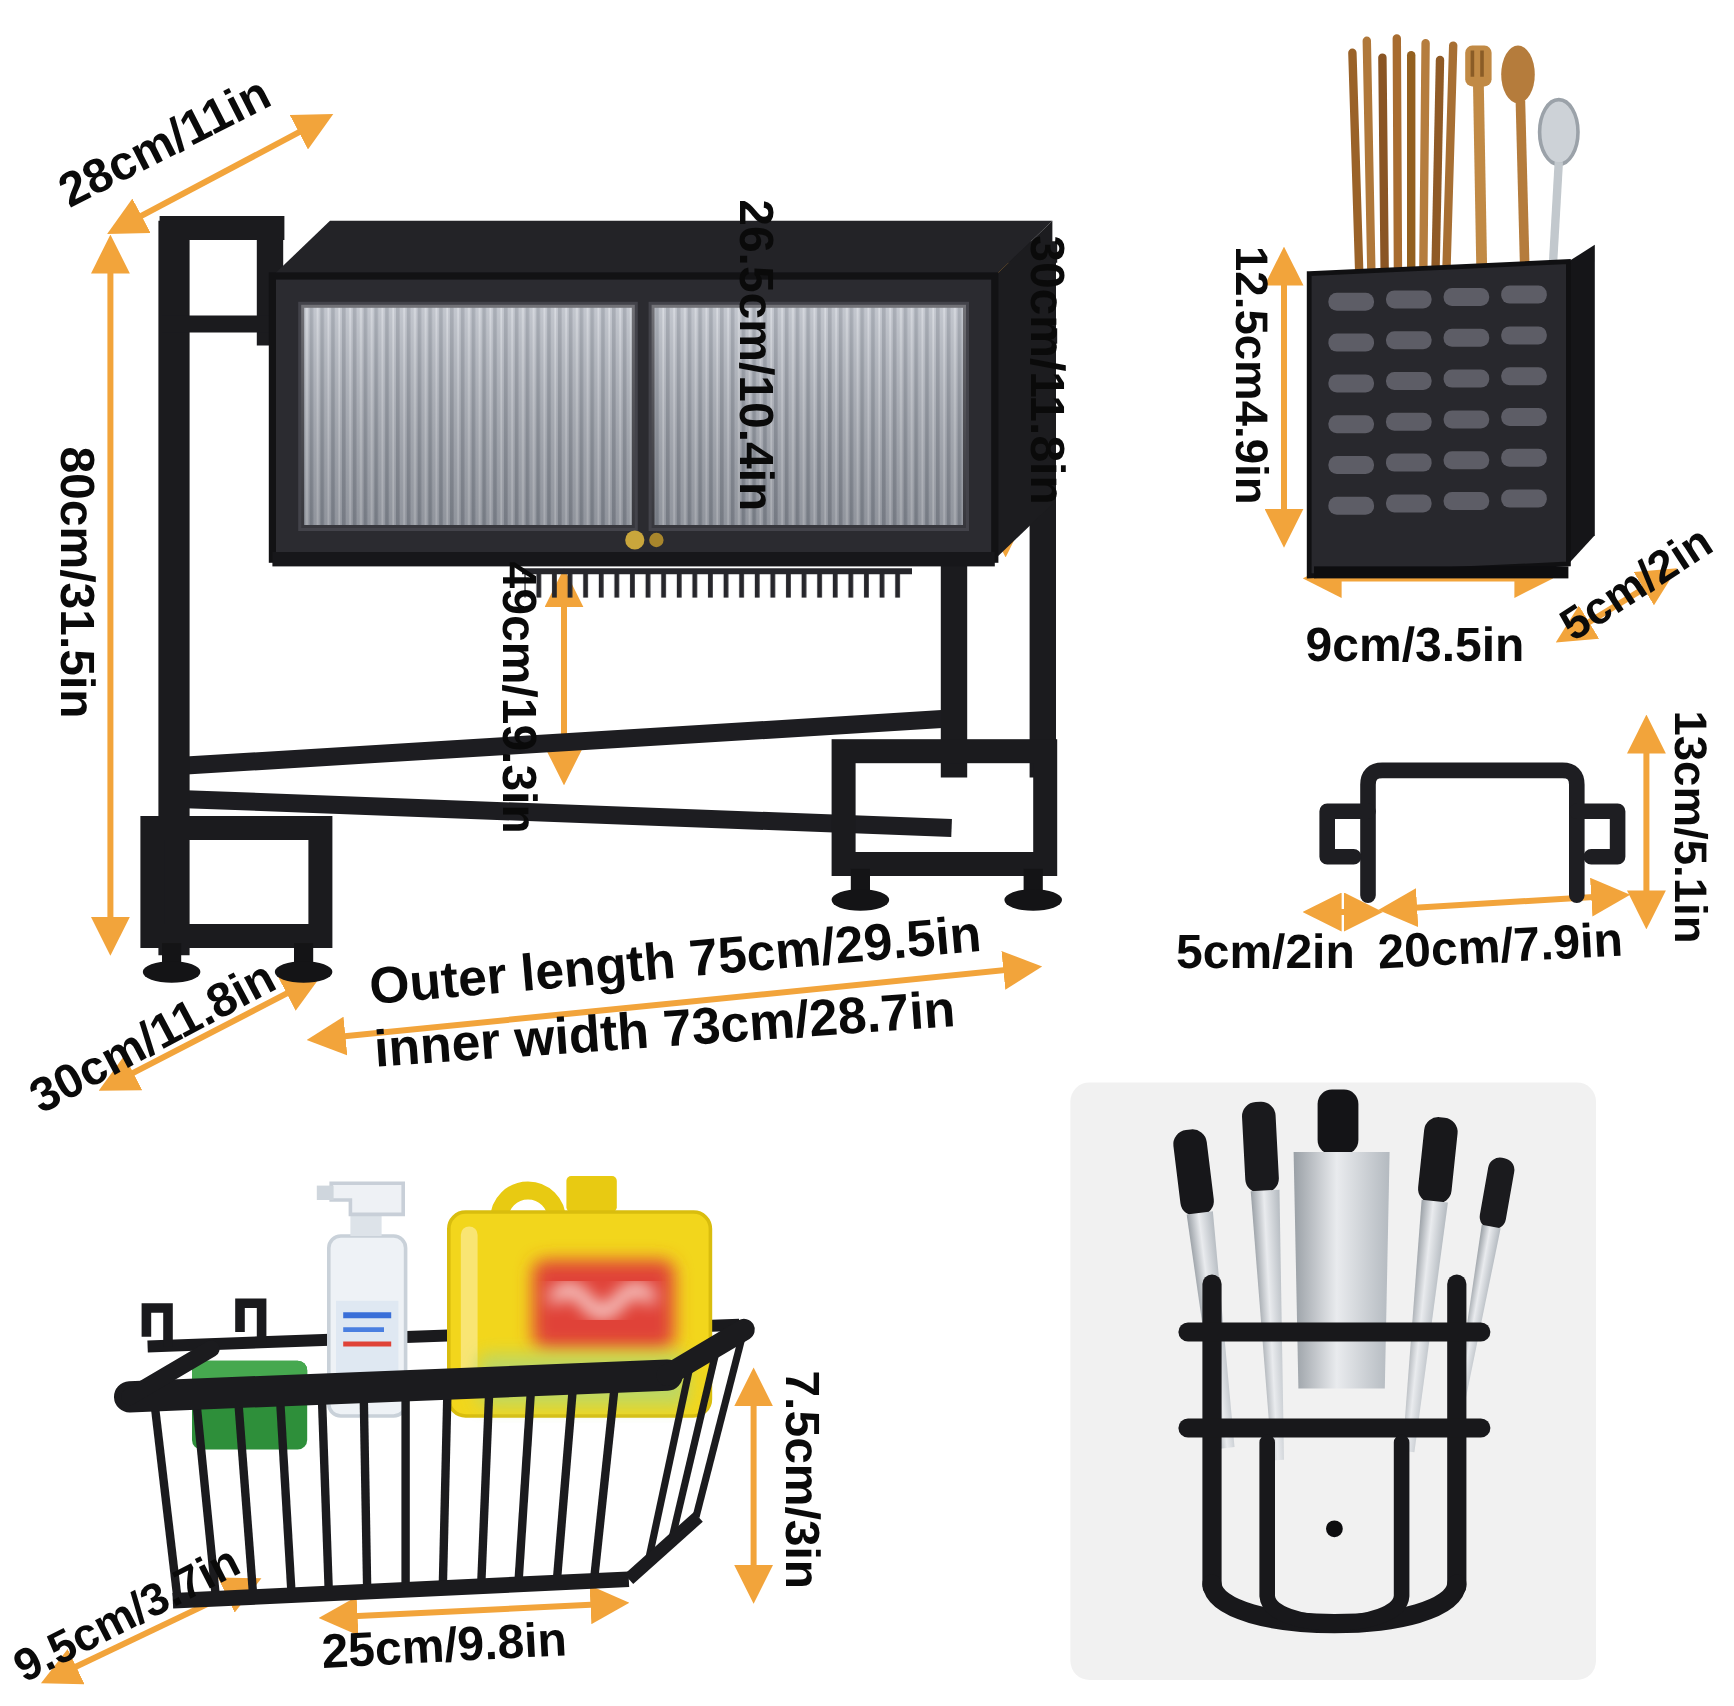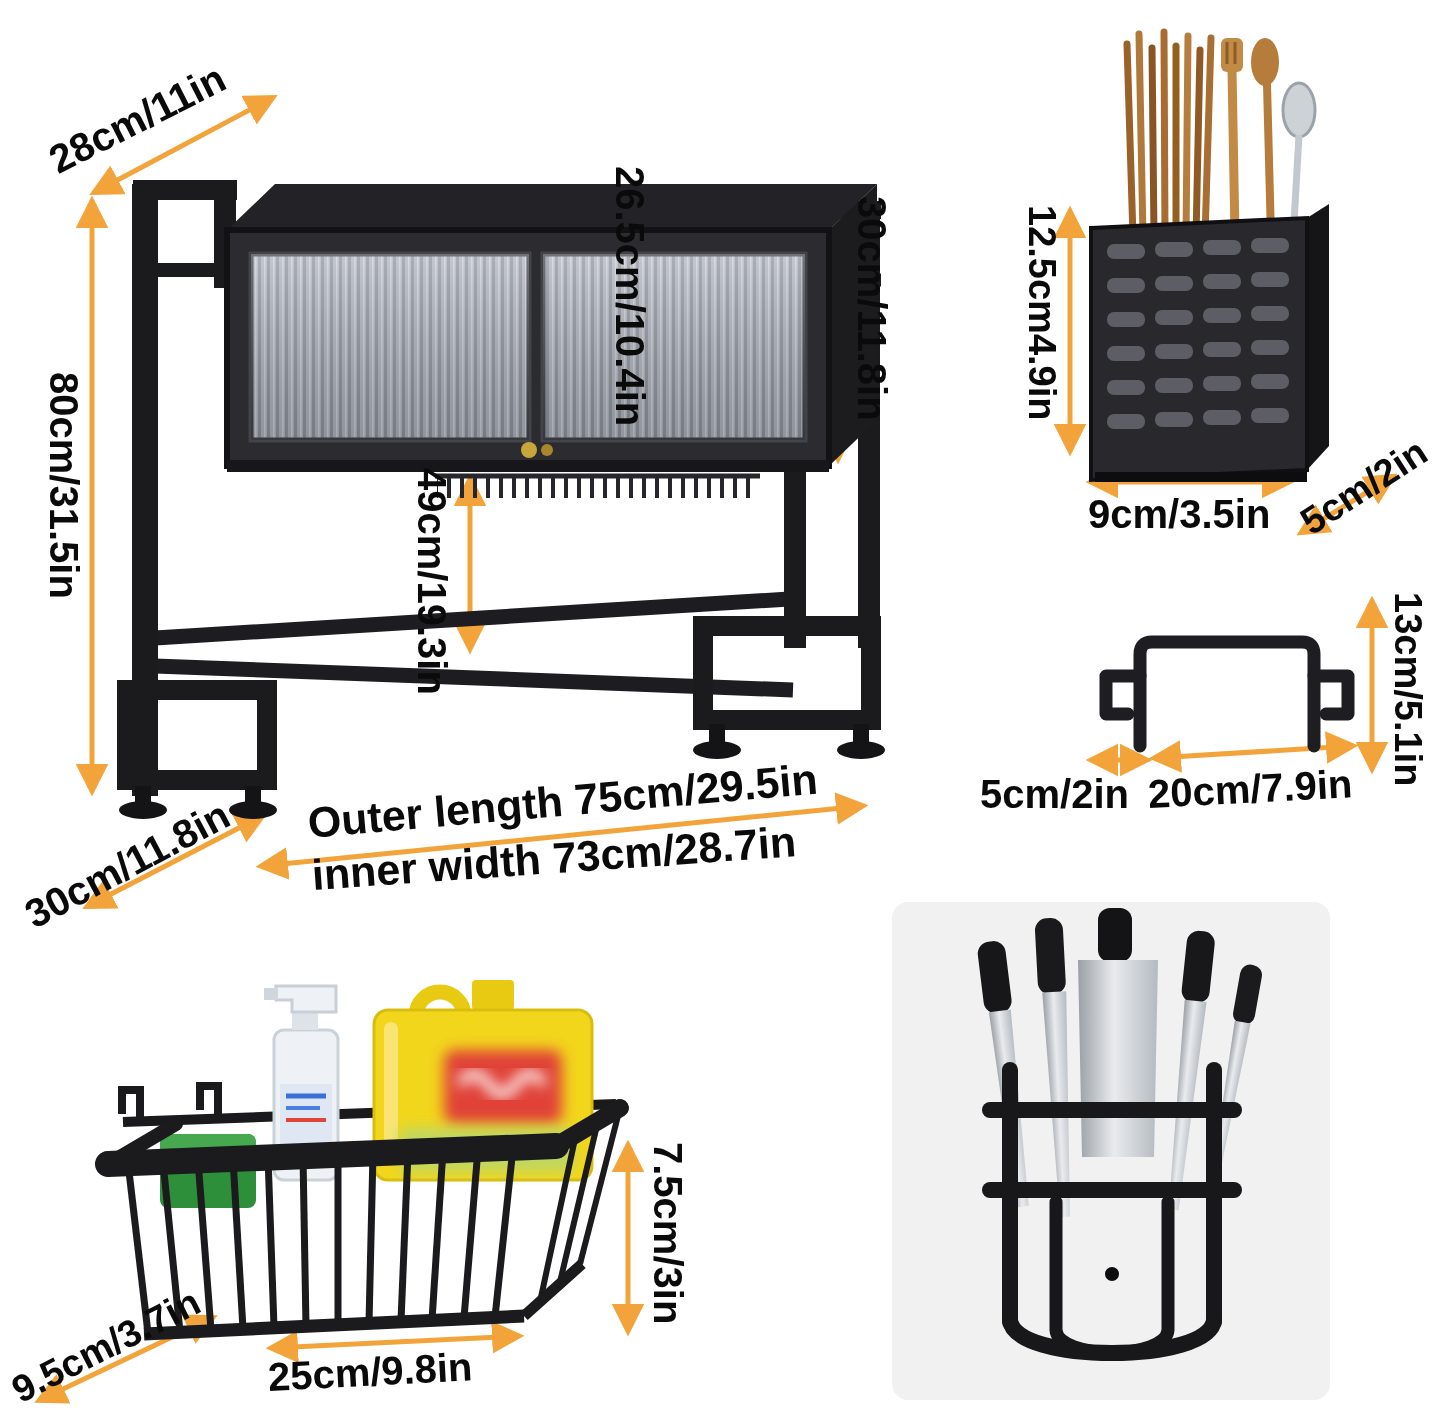--- a/index.html
+++ b/index.html
@@ -286,21 +286,21 @@
   <div class="dim rot" style="left:52px; top:140px; transform:rotate(-27deg);">28cm/11in</div>
   <div class="dim v" style="left:42px; top:372px;">80cm/31.5in</div>
   <div class="dim rot" style="left:28px; top:895px; transform:rotate(-28deg);">30cm/11.8in</div>
   <div class="dim v" style="left:608px; top:166px;">26.5cm/10.4in</div>
   <div class="dim v" style="left:850px; top:196px;">30cm/11.8in</div>
   <div class="dim v" style="left:410px; top:468px;">49cm/19.3in</div>
   <div class="dim big rot" style="left:308px; top:800px; transform:rotate(-5deg);">Outer length 75cm/29.5in</div>
   <div class="dim big rot" style="left:312px; top:852px; transform:rotate(-4deg);">inner width 73cm/28.7in</div>
 
   <div class="dim v s" style="left:1020px; top:205px;">12.5cm4.9in</div>
-  <div class="dim" style="left:1088px; top:492px;">9cm/3.5in</div>
+  <div class="dim" style="left:1088px; top:516px;">9cm/3.5in</div>
   <div class="dim s rot" style="left:1305px; top:505px; transform:rotate(-33deg);">5cm/2in</div>
 
   <div class="dim v s" style="left:1386px; top:592px;">13cm/5.1in</div>
   <div class="dim" style="left:980px; top:772px;">5cm/2in</div>
   <div class="dim rot" style="left:1148px; top:772px; transform:rotate(-3deg);">20cm/7.9in</div>
 
   <div class="dim v" style="left:646px; top:1142px;">7.5cm/3in</div>
   <div class="dim s rot" style="left:15px; top:1372px; transform:rotate(-27deg);">9.5cm/3.7in</div>
   <div class="dim rot" style="left:268px; top:1355px; transform:rotate(-3deg);">25cm/9.8in</div>
 

